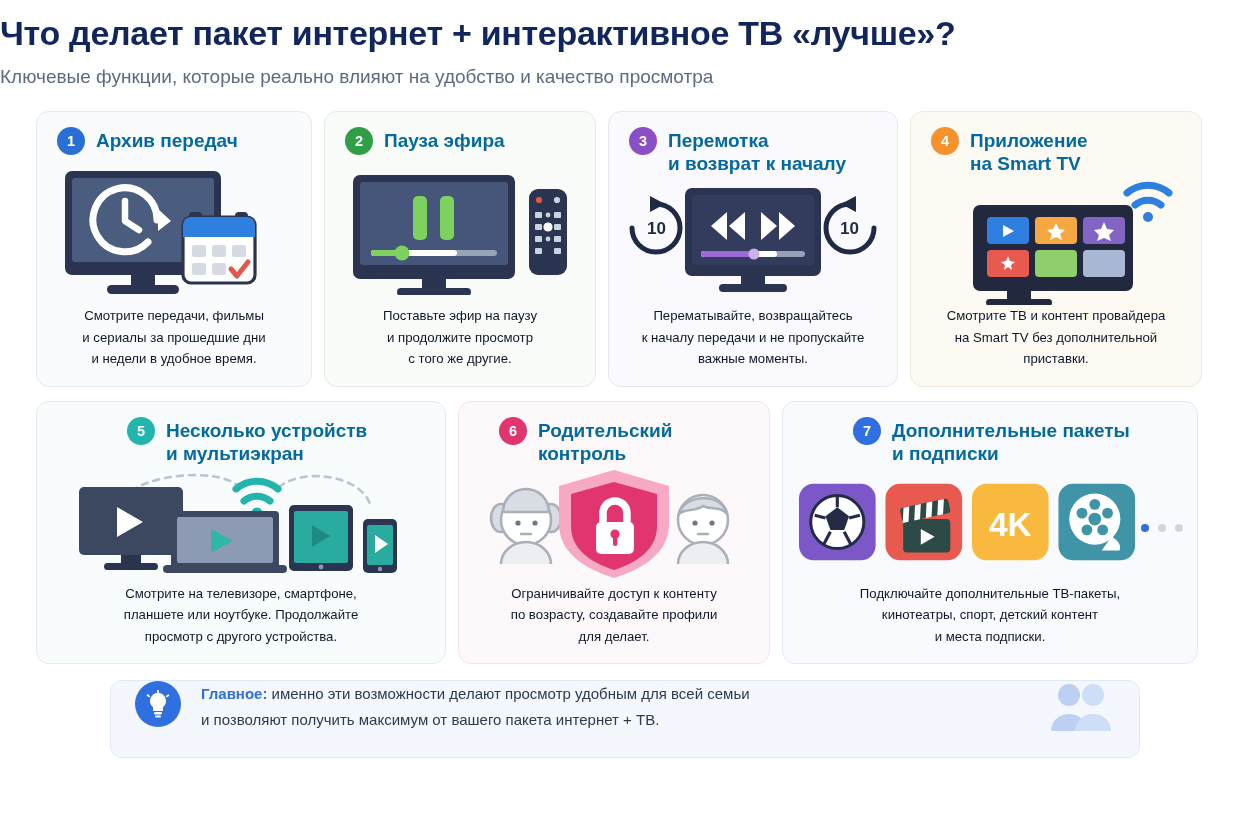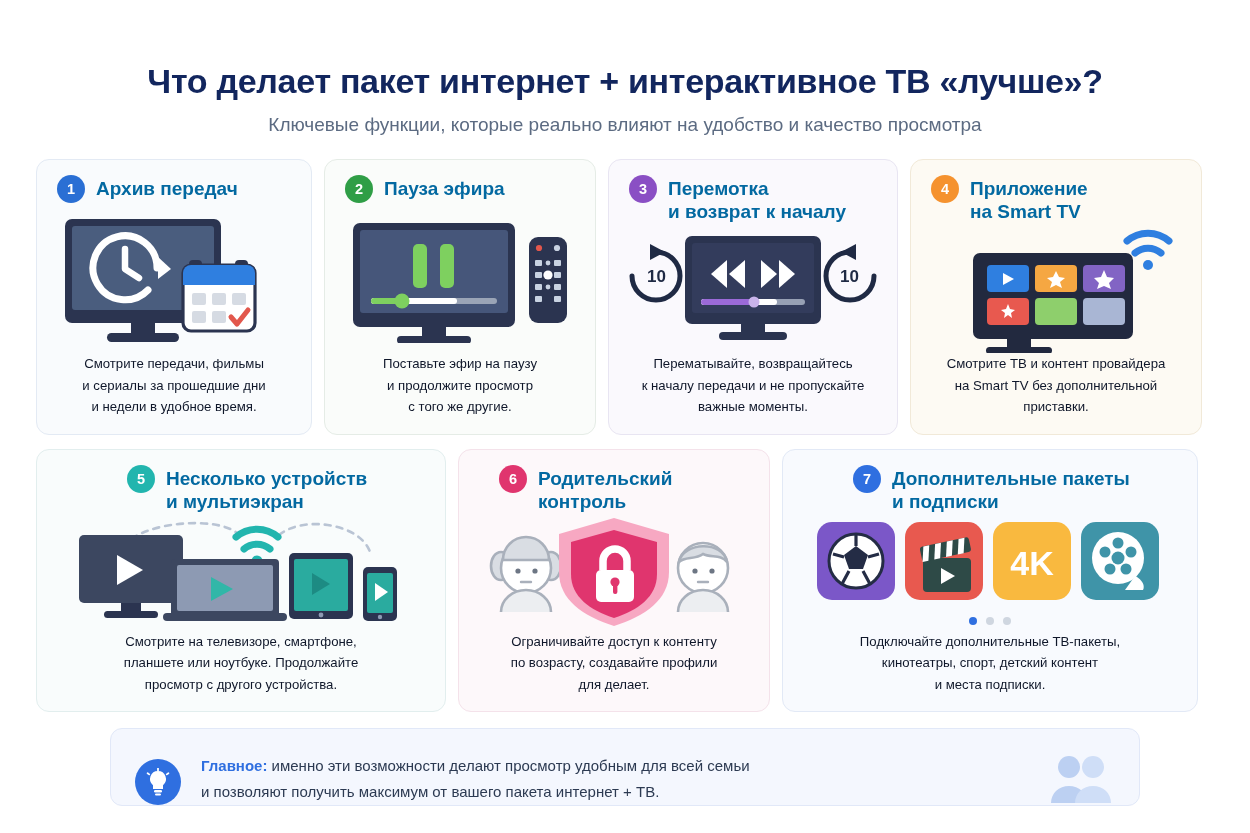--- a/index.html
+++ b/index.html
@@ -5,21 +5,21 @@
   * { box-sizing: border-box; margin: 0; padding: 0; }
   html, body {
     width: 1250px; height: 833px;
     background: #ffffff;
     font-family: "Liberation Sans", "DejaVu Sans", sans-serif;
     overflow: hidden;
   }
   .page { position: relative; width: 1250px; height: 833px; padding: 0; }
 
   
-  .header { text-align: center; padding-top: 14px; margin-top: 48px; }
+  .header { text-align: left; padding-top: 14px; }
   .title {
     font-size: 34px; font-weight: 700; color: #12265e;
     letter-spacing: -0.3px; line-height: 1.15;
   }
   .subtitle {
     margin-top: 13px; font-size: 19px; color: #5c6b82; font-weight: 400;
   }
 
   
   .row { display: flex; gap: 12px; padding: 0 36px; }
@@ -64,21 +64,21 @@
   }
   .desc span { display: block; }
 
   
   .footer {
     margin: 16px 36px 0 36px;
     height: 78px;
     background: #f4f7fe;
     border: 1px solid #e1e8f8;
     border-radius: 12px;
-    display: flex; align-items: flex-end;
+    display: flex; align-items: flex-start;
     padding: 0 26px 0 24px;
     gap: 20px;
     margin-left: 110px; margin-right: 110px;
   }
   .bulb-circle {
     flex: 0 0 auto; width: 46px; height: 46px; border-radius: 50%;
     background: #2f6fe0; display: flex; align-items: center; justify-content: center;
   }
   .footer-text { flex: 1 1 auto; font-size: 15px; color: #2c3a52; line-height: 1.75; }
   .footer-text .hl { color: #2f6fe0; font-weight: 700; }
@@ -364,21 +364,21 @@
     </div>
 
     <div class="card c7">
       <div class="card-head" style="padding-left:56px">
         <div class="badge" style="background:#2f6fe0">7</div>
         <div class="card-title">
           <span>Дополнительные пакеты</span>
           <span class="ln2">и подписки</span>
         </div>
       </div>
-      <div class="art" style="flex-direction:column">
+      <div class="art" style="flex-direction:row">
         <svg width="350" height="90" viewBox="0 0 350 90">
 
           <g>
             <rect x="2" y="4" width="78" height="78" rx="15" fill="#7b57c8"></rect>
             <circle cx="41" cy="43" r="27" fill="#ffffff" stroke="#242c45" stroke-width="3"></circle>
             <polygon points="41,28 53,37 48,51 34,51 29,37" fill="#242c45"></polygon>
             <path d="M41 16v12M18 36l11 3M64 36l-11 3M27 66l7-13M55 66l-7-13" stroke="#242c45" stroke-width="3.2" fill="none"></path>
           </g>
 
           <g>

